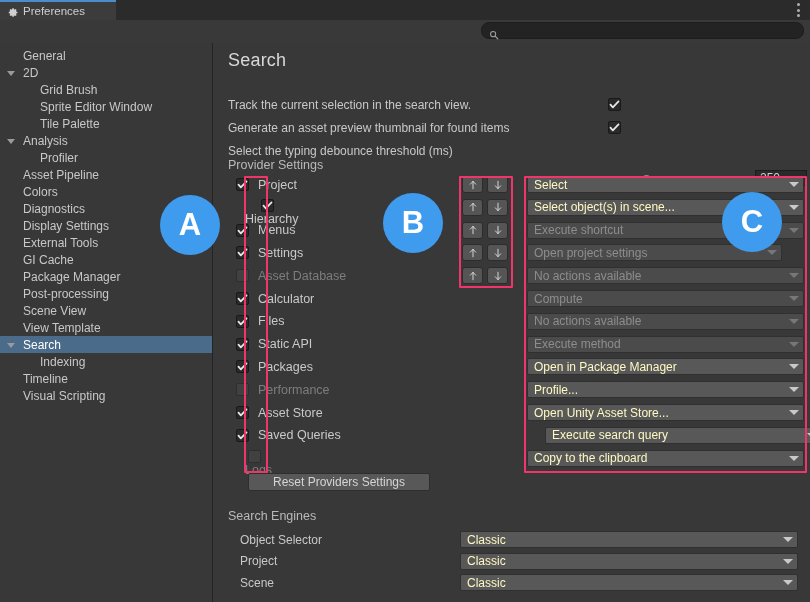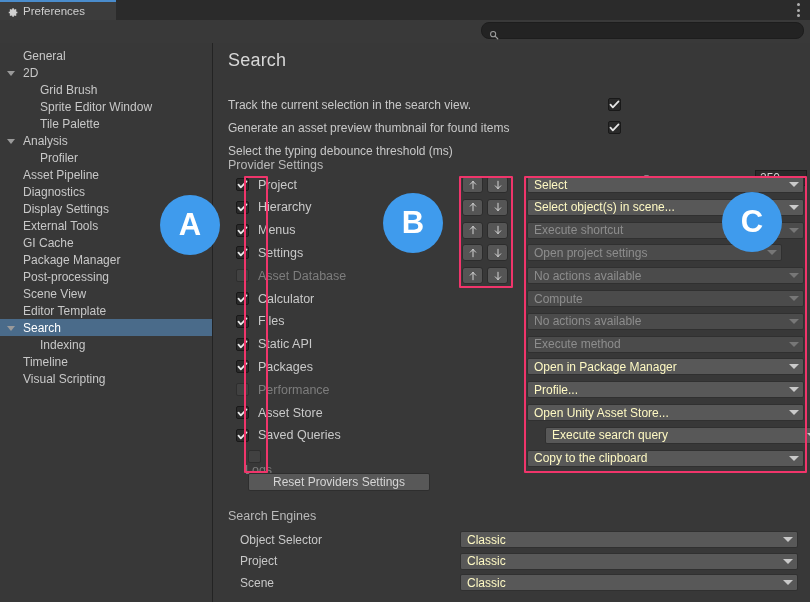--- a/index.html
+++ b/index.html
@@ -217,20 +217,23 @@
         <span class="arrow"></span>
         <span class="lbl">Analysis</span>
       </div>
       <div class="tree-row depth1">
         <span class="lbl">Profiler</span>
       </div>
       <div class="tree-row depth0">
         <span class="lbl">Asset Pipeline</span>
       </div>
       <div class="tree-row depth0">
+        <span class="lbl">Colors</span>
+      </div>
+      <div class="tree-row depth0">
         <span class="lbl">Diagnostics</span>
       </div>
       <div class="tree-row depth0">
         <span class="lbl">Display Settings</span>
       </div>
       <div class="tree-row depth0">
         <span class="lbl">External Tools</span>
       </div>
       <div class="tree-row depth0">
         <span class="lbl">GI Cache</span>
@@ -238,21 +241,21 @@
       <div class="tree-row depth0">
         <span class="lbl">Package Manager</span>
       </div>
       <div class="tree-row depth0">
         <span class="lbl">Post-processing</span>
       </div>
       <div class="tree-row depth0">
         <span class="lbl">Scene View</span>
       </div>
       <div class="tree-row depth0">
-        <span class="lbl">Editor Template</span>
+        <span class="lbl">View Template</span>
       </div>
       <div class="tree-row depth0 selected">
         <span class="arrow"></span>
         <span class="lbl">Search</span>
       </div>
       <div class="tree-row depth1">
         <span class="lbl">Indexing</span>
       </div>
       <div class="tree-row depth0">
         <span class="lbl">Timeline</span>
@@ -301,21 +304,21 @@
 
     <div id="prov-list">
         <div class="prov-row" style="top: 133px;">
           <span class="ucheck ">
             <svg viewBox="0 0 12 12" width="11" height="11">
               <path d="M1.6 6.2l2.6 2.9L10.4 2.6" fill="none" stroke="#e8e8e8" stroke-width="1.9" stroke-linecap="round" stroke-linejoin="round"></path>
             </svg>
           </span>
           <span class="prov-label ">Project</span>
         </div>
-        <div class="prov-row" style="top: 155.8px;">
+        <div class="prov-row" style="top: 155.8px; flex-direction: column;">
           <span class="ucheck ">
             <svg viewBox="0 0 12 12" width="11" height="11">
               <path d="M1.6 6.2l2.6 2.9L10.4 2.6" fill="none" stroke="#e8e8e8" stroke-width="1.9" stroke-linecap="round" stroke-linejoin="round"></path>
             </svg>
           </span>
           <span class="prov-label ">Hierarchy</span>
         </div>
         <div class="prov-row" style="top: 178.6px;">
           <span class="ucheck ">
             <svg viewBox="0 0 12 12" width="11" height="11">

